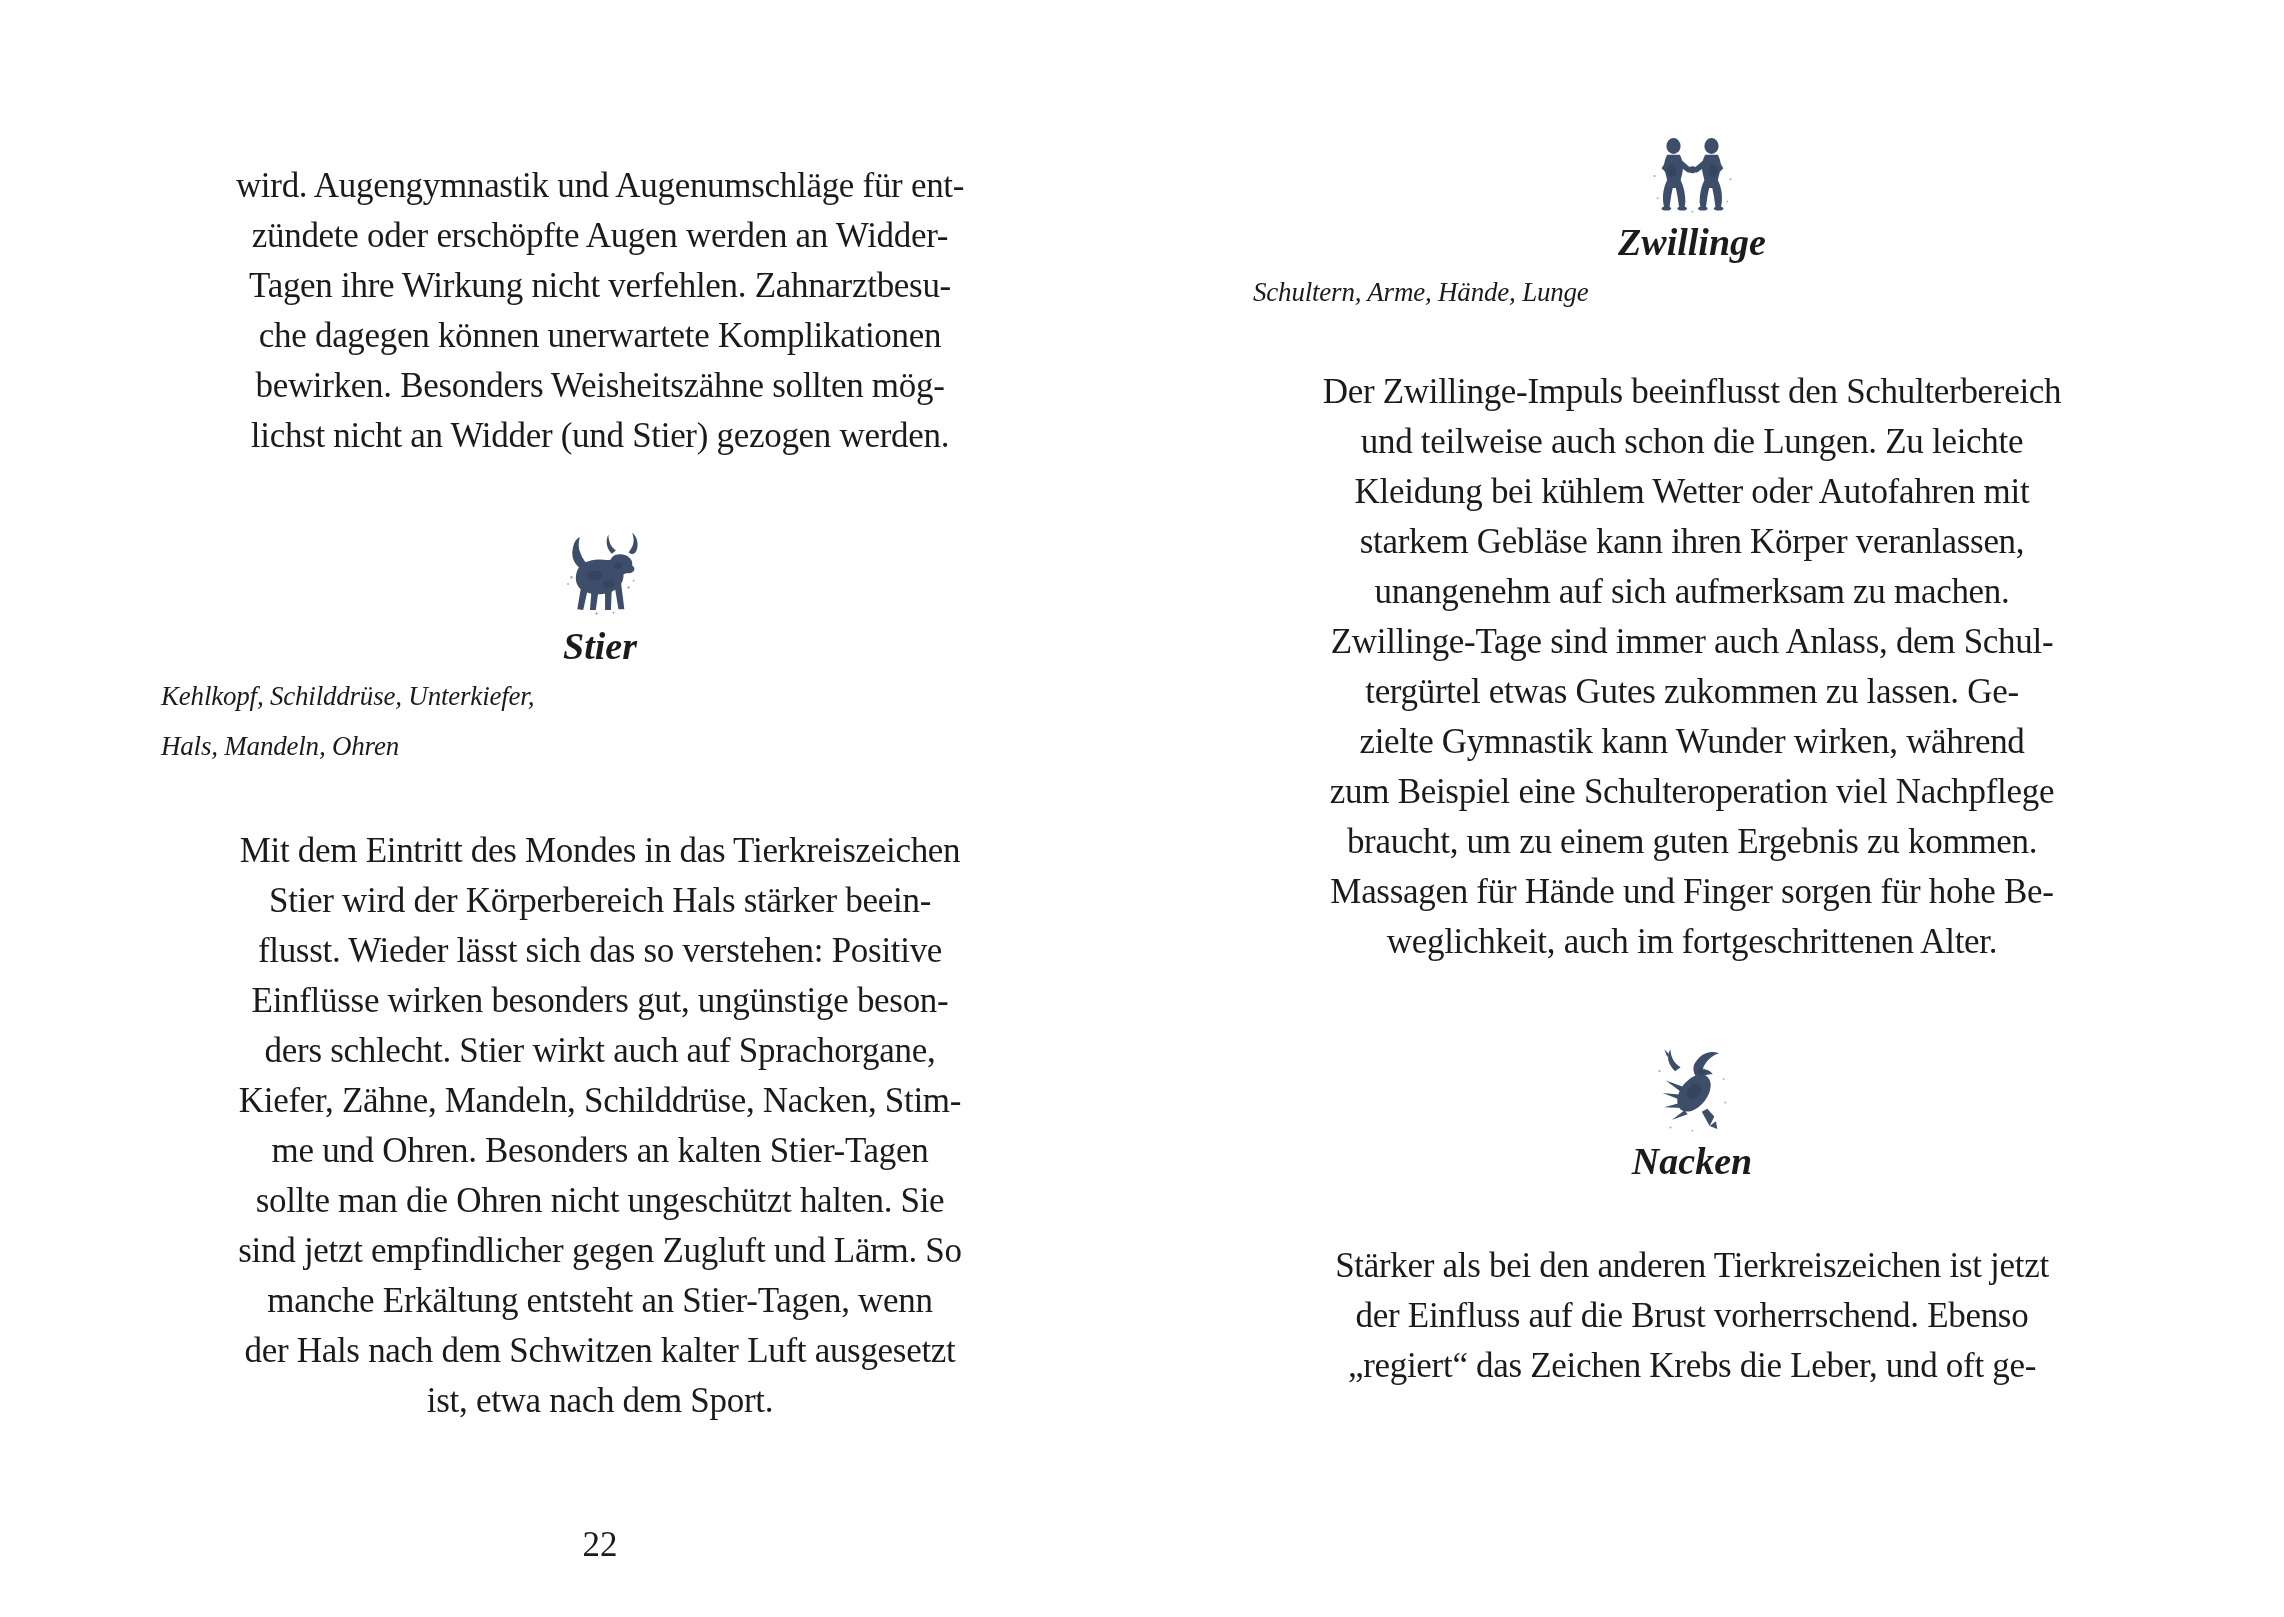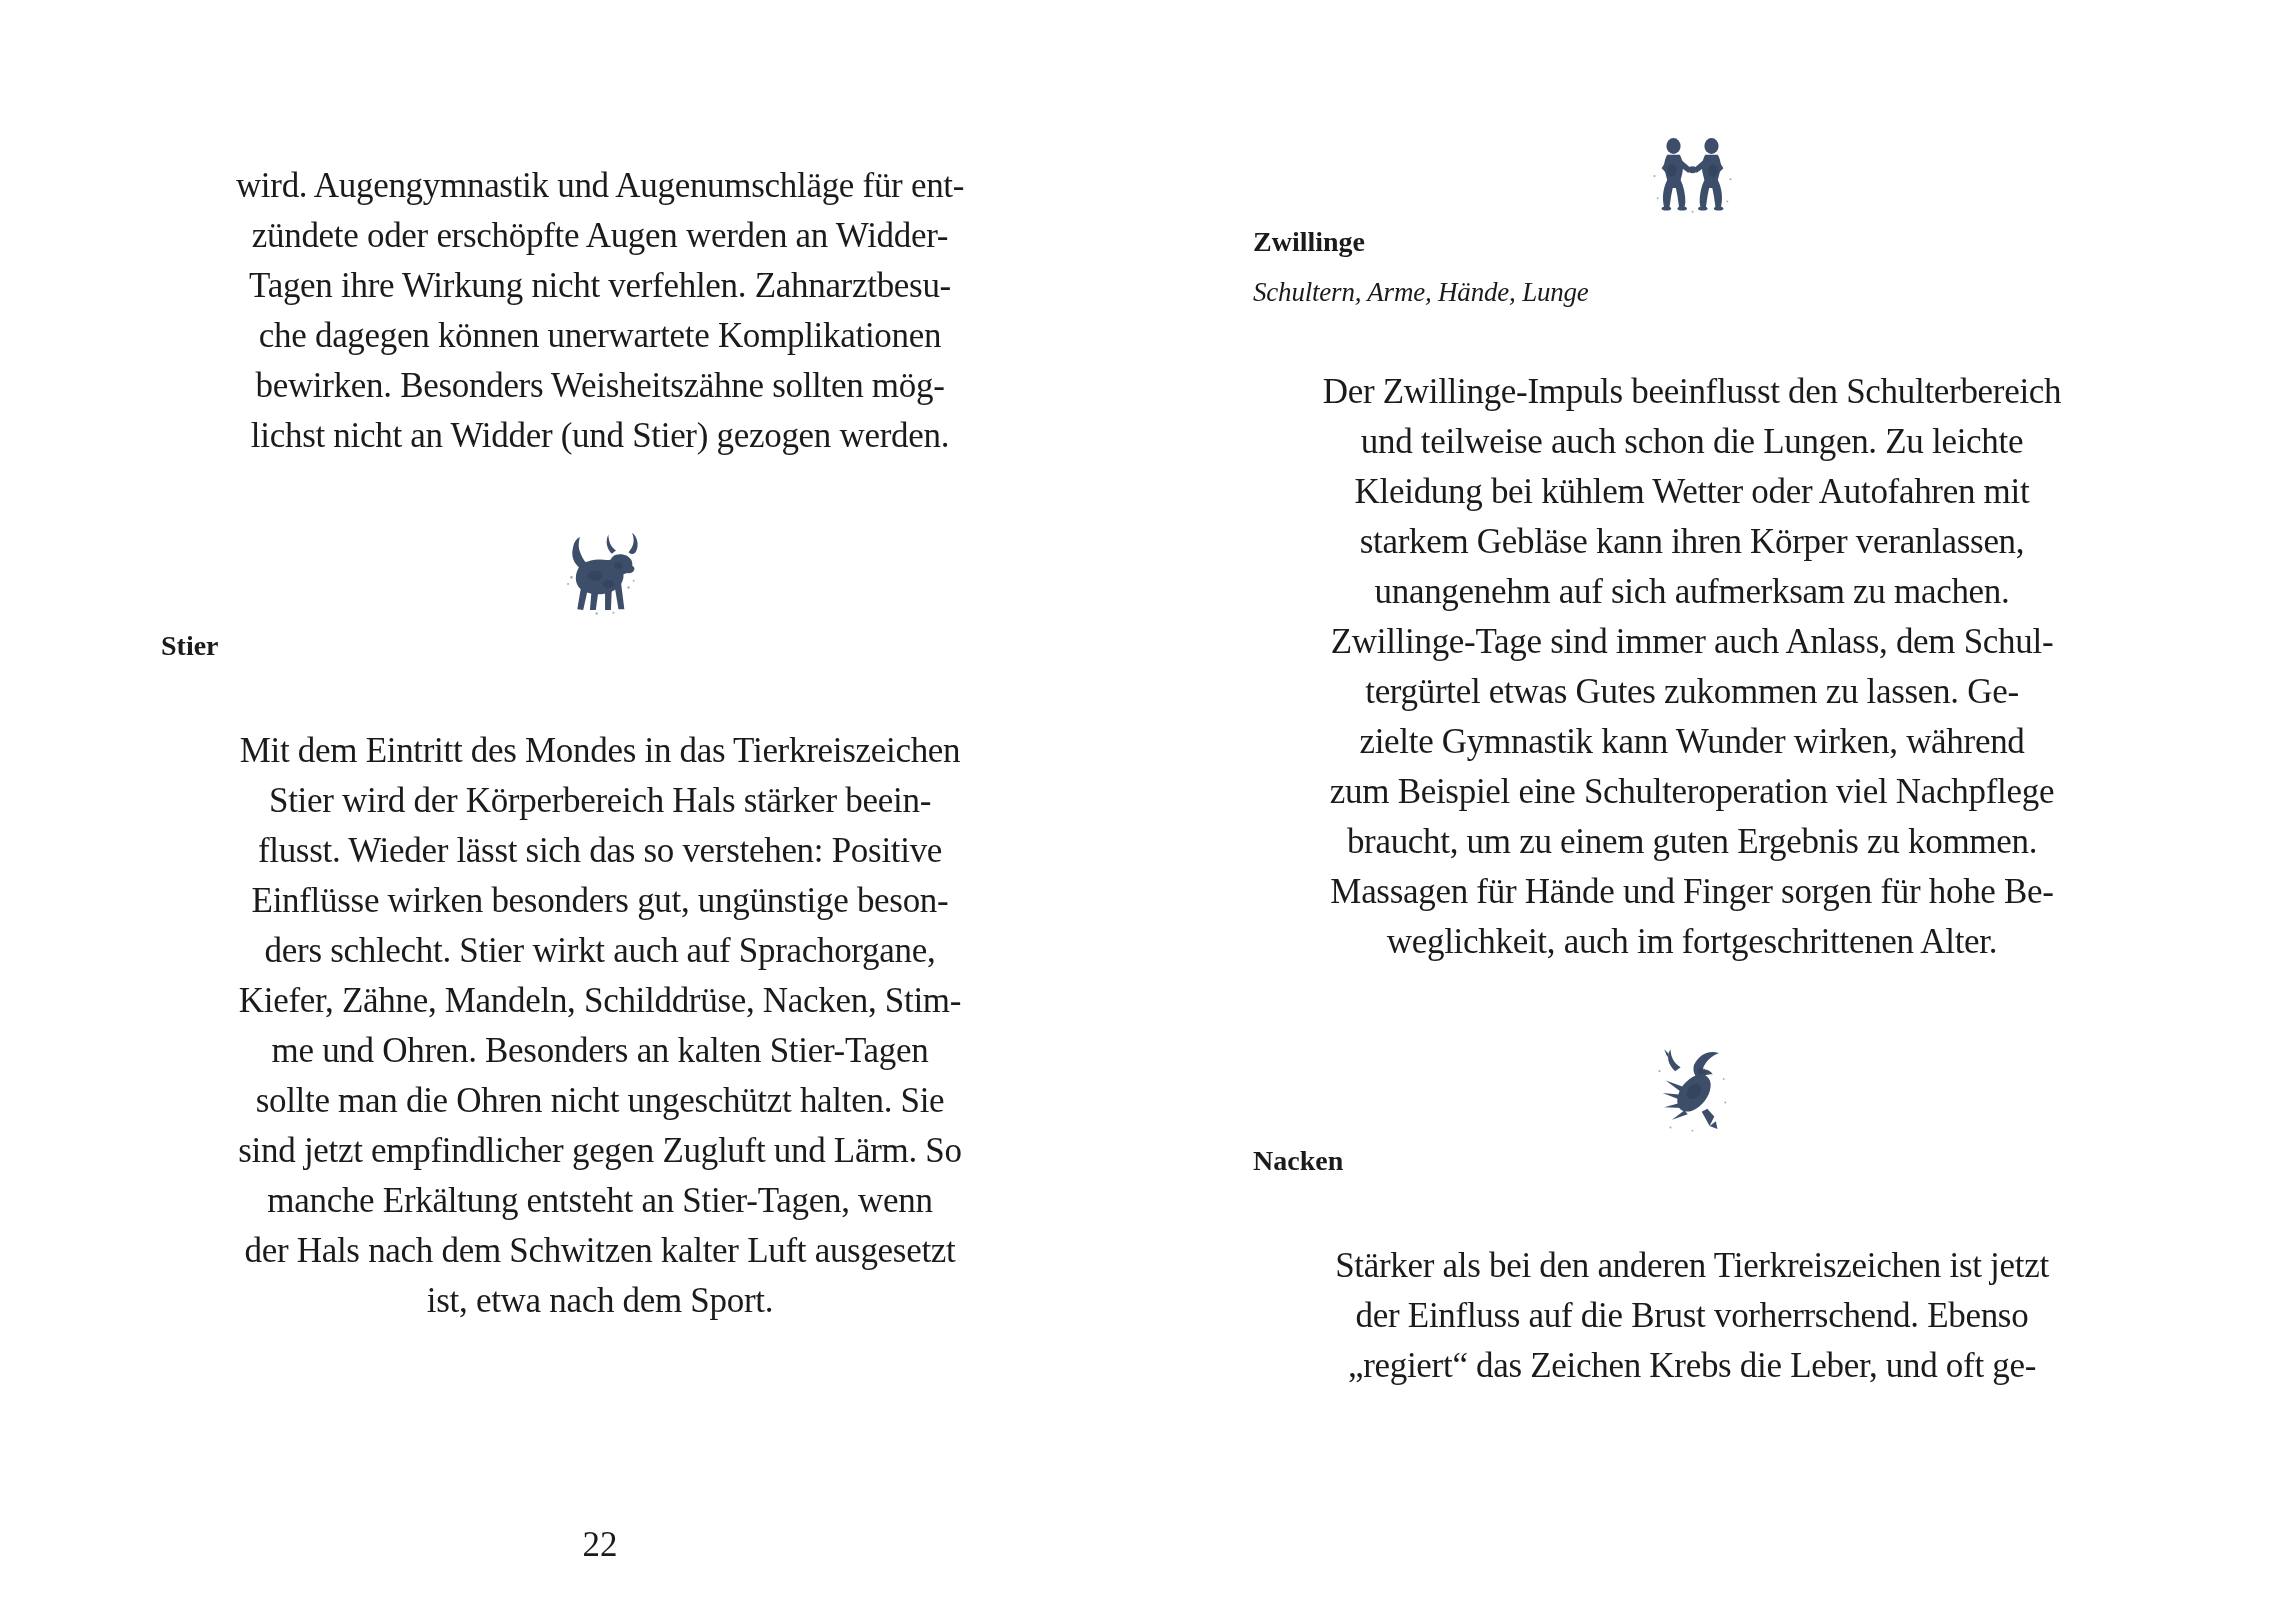--- a/index.html
+++ b/index.html
@@ -9,22 +9,22 @@
   }
   .page{position:absolute;top:12px;height:1315px;}
   #left-page{left:161px;width:878px;}
   #right-page{left:1253px;width:878px;}
   .body-text{
     font-size:35px;line-height:50px;text-align:center;white-space:pre-line;
     letter-spacing:-0.3px;
   }
   .sign-icon{display:flex;justify-content:center;align-items:flex-end;}
   .sign-title{
-    font-size:28px;line-height:50px;font-weight:bold;
-    text-align:left;letter-spacing:0;
+    font-size:38px;line-height:50px;font-weight:bold;font-style:italic;
+    text-align:center;letter-spacing:0;
   }
   .sign-subtitle{
     font-size:27px;line-height:50px;font-style:italic;text-align:left;
     white-space:pre-line;letter-spacing:-0.2px;
   }
   
   #left-para-continued{margin-top:149px;}
   #left-page .sign-icon{margin-top:68px;height:90px;}
   #left-page .sign-title{margin-top:2.4px;}
   #left-page .sign-body{margin-top:55px;}
@@ -85,20 +85,22 @@
             <circle cx="90" cy="58" r="1.1"></circle>
           <circle cx="46" cy="97" r="1.4"></circle>
             <circle cx="66" cy="96" r="1.2"></circle>
         </g>
       </g>
     </svg>
   </div>
 
   <div class="sign-title">Stier</div>
 
+  <div class="sign-subtitle">Kehlkopf, Schilddrüse, Unterkiefer,
+Hals, Mandeln, Ohren</div>
 
   <div class="body-text sign-body">Mit dem Eintritt des Mondes in das Tierkreiszeichen
 Stier wird der Körperbereich Hals stärker beein-
 flusst. Wieder lässt sich das so verstehen: Positive
 Einflüsse wirken besonders gut, ungünstige beson-
 ders schlecht. Stier wirkt auch auf Sprachorgane,
 Kiefer, Zähne, Mandeln, Schilddrüse, Nacken, Stim-
 me und Ohren. Besonders an kalten Stier-Tagen
 sollte man die Ohren nicht ungeschützt halten. Sie
 sind jetzt empfindlicher gegen Zugluft und Lärm. So

